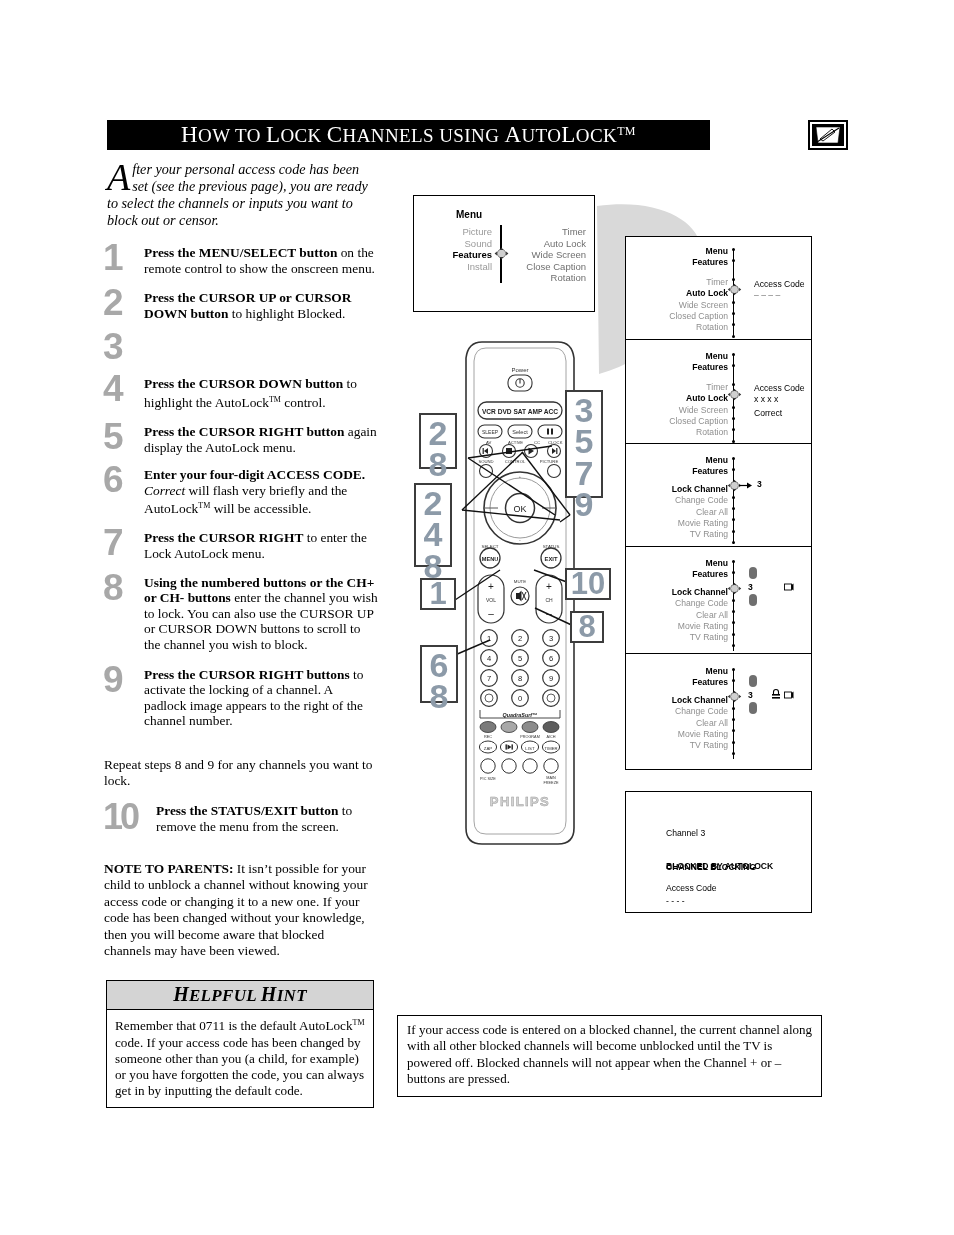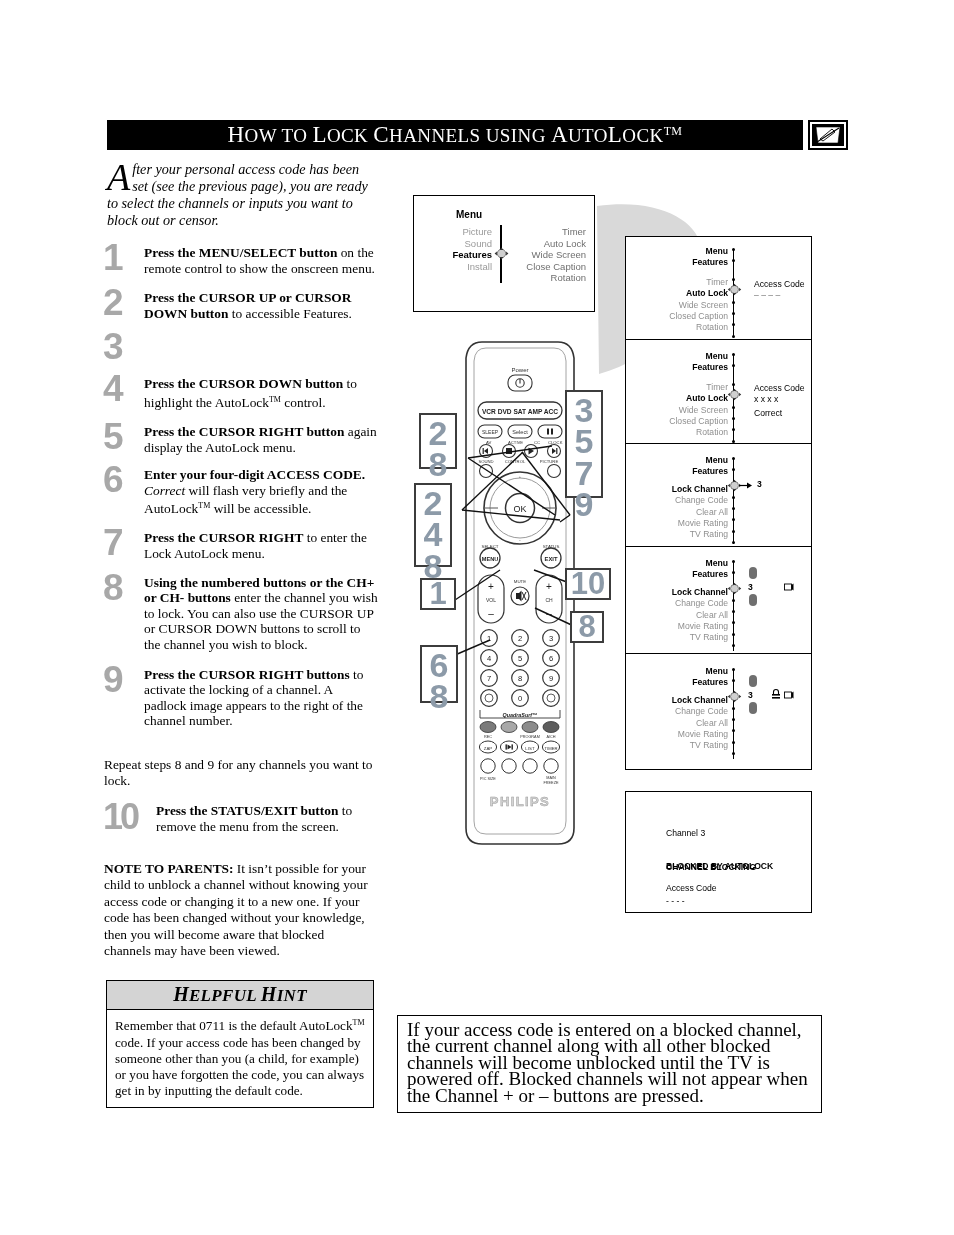--- a/index.html
+++ b/index.html
@@ -12,21 +12,21 @@
     font-family: "Liberation Serif", serif;
     color: #000;
     overflow: hidden;
   }
   .page { position: absolute; inset: 0; }
 
   
   .header-bar {
     position: absolute;
     left: 107px; top: 120px;
-    width: 696px; height: 30px;
+    width: 603px; height: 30px;
     background: #000;
     display: flex; align-items: center; justify-content: center;
   }
   .header-title {
     color: #fff;
     font-family: "Liberation Serif", serif;
     font-size: 19px;
     letter-spacing: 0.4px;
     white-space: nowrap;
   }
@@ -247,21 +247,21 @@
 
   
   .note-box {
     position: absolute;
     left: 397px; top: 1015px;
     width: 425px;
     border: 1px solid #000;
     background: #fff;
     box-sizing: border-box;
     padding: 6px 9px 8px 9px;
-    font-size: 19px;
+    font-size: 13px;
     line-height: 16.4px;
   }
 
   
   .page-number {
     position: absolute;
     left: 0; top: 1112px;
     width: 954px;
     text-align: center;
     font-family: "Liberation Sans", sans-serif;
@@ -321,21 +321,21 @@
 
   <div class="steps">
 
     <div class="step" style="margin-bottom:10px;">
       <div class="step-num">1</div>
       <div class="step-text"><b>Press the MENU/SELECT button</b><span> on the remote control to show the onscreen menu.</span></div>
     </div>
 
     <div class="step" style="margin-bottom:9px;">
       <div class="step-num">2</div>
-      <div class="step-text"><b>Press the CURSOR UP or CURSOR DOWN button</b><span> to accessible Features.</span></div>
+      <div class="step-text"><b>Press the CURSOR UP or CURSOR DOWN button</b><span> to highlight Blocked.</span></div>
     </div>
 
     <div class="step" style="margin-bottom:9px;">
       <div class="step-num">3</div>
     </div>
 
     <div class="step" style="margin-bottom:9px;">
       <div class="step-num">4</div>
       <div class="step-text"><b>Press the CURSOR DOWN button</b> to highlight the AutoLock<span class="sup">TM</span> control.</div>
     </div>

